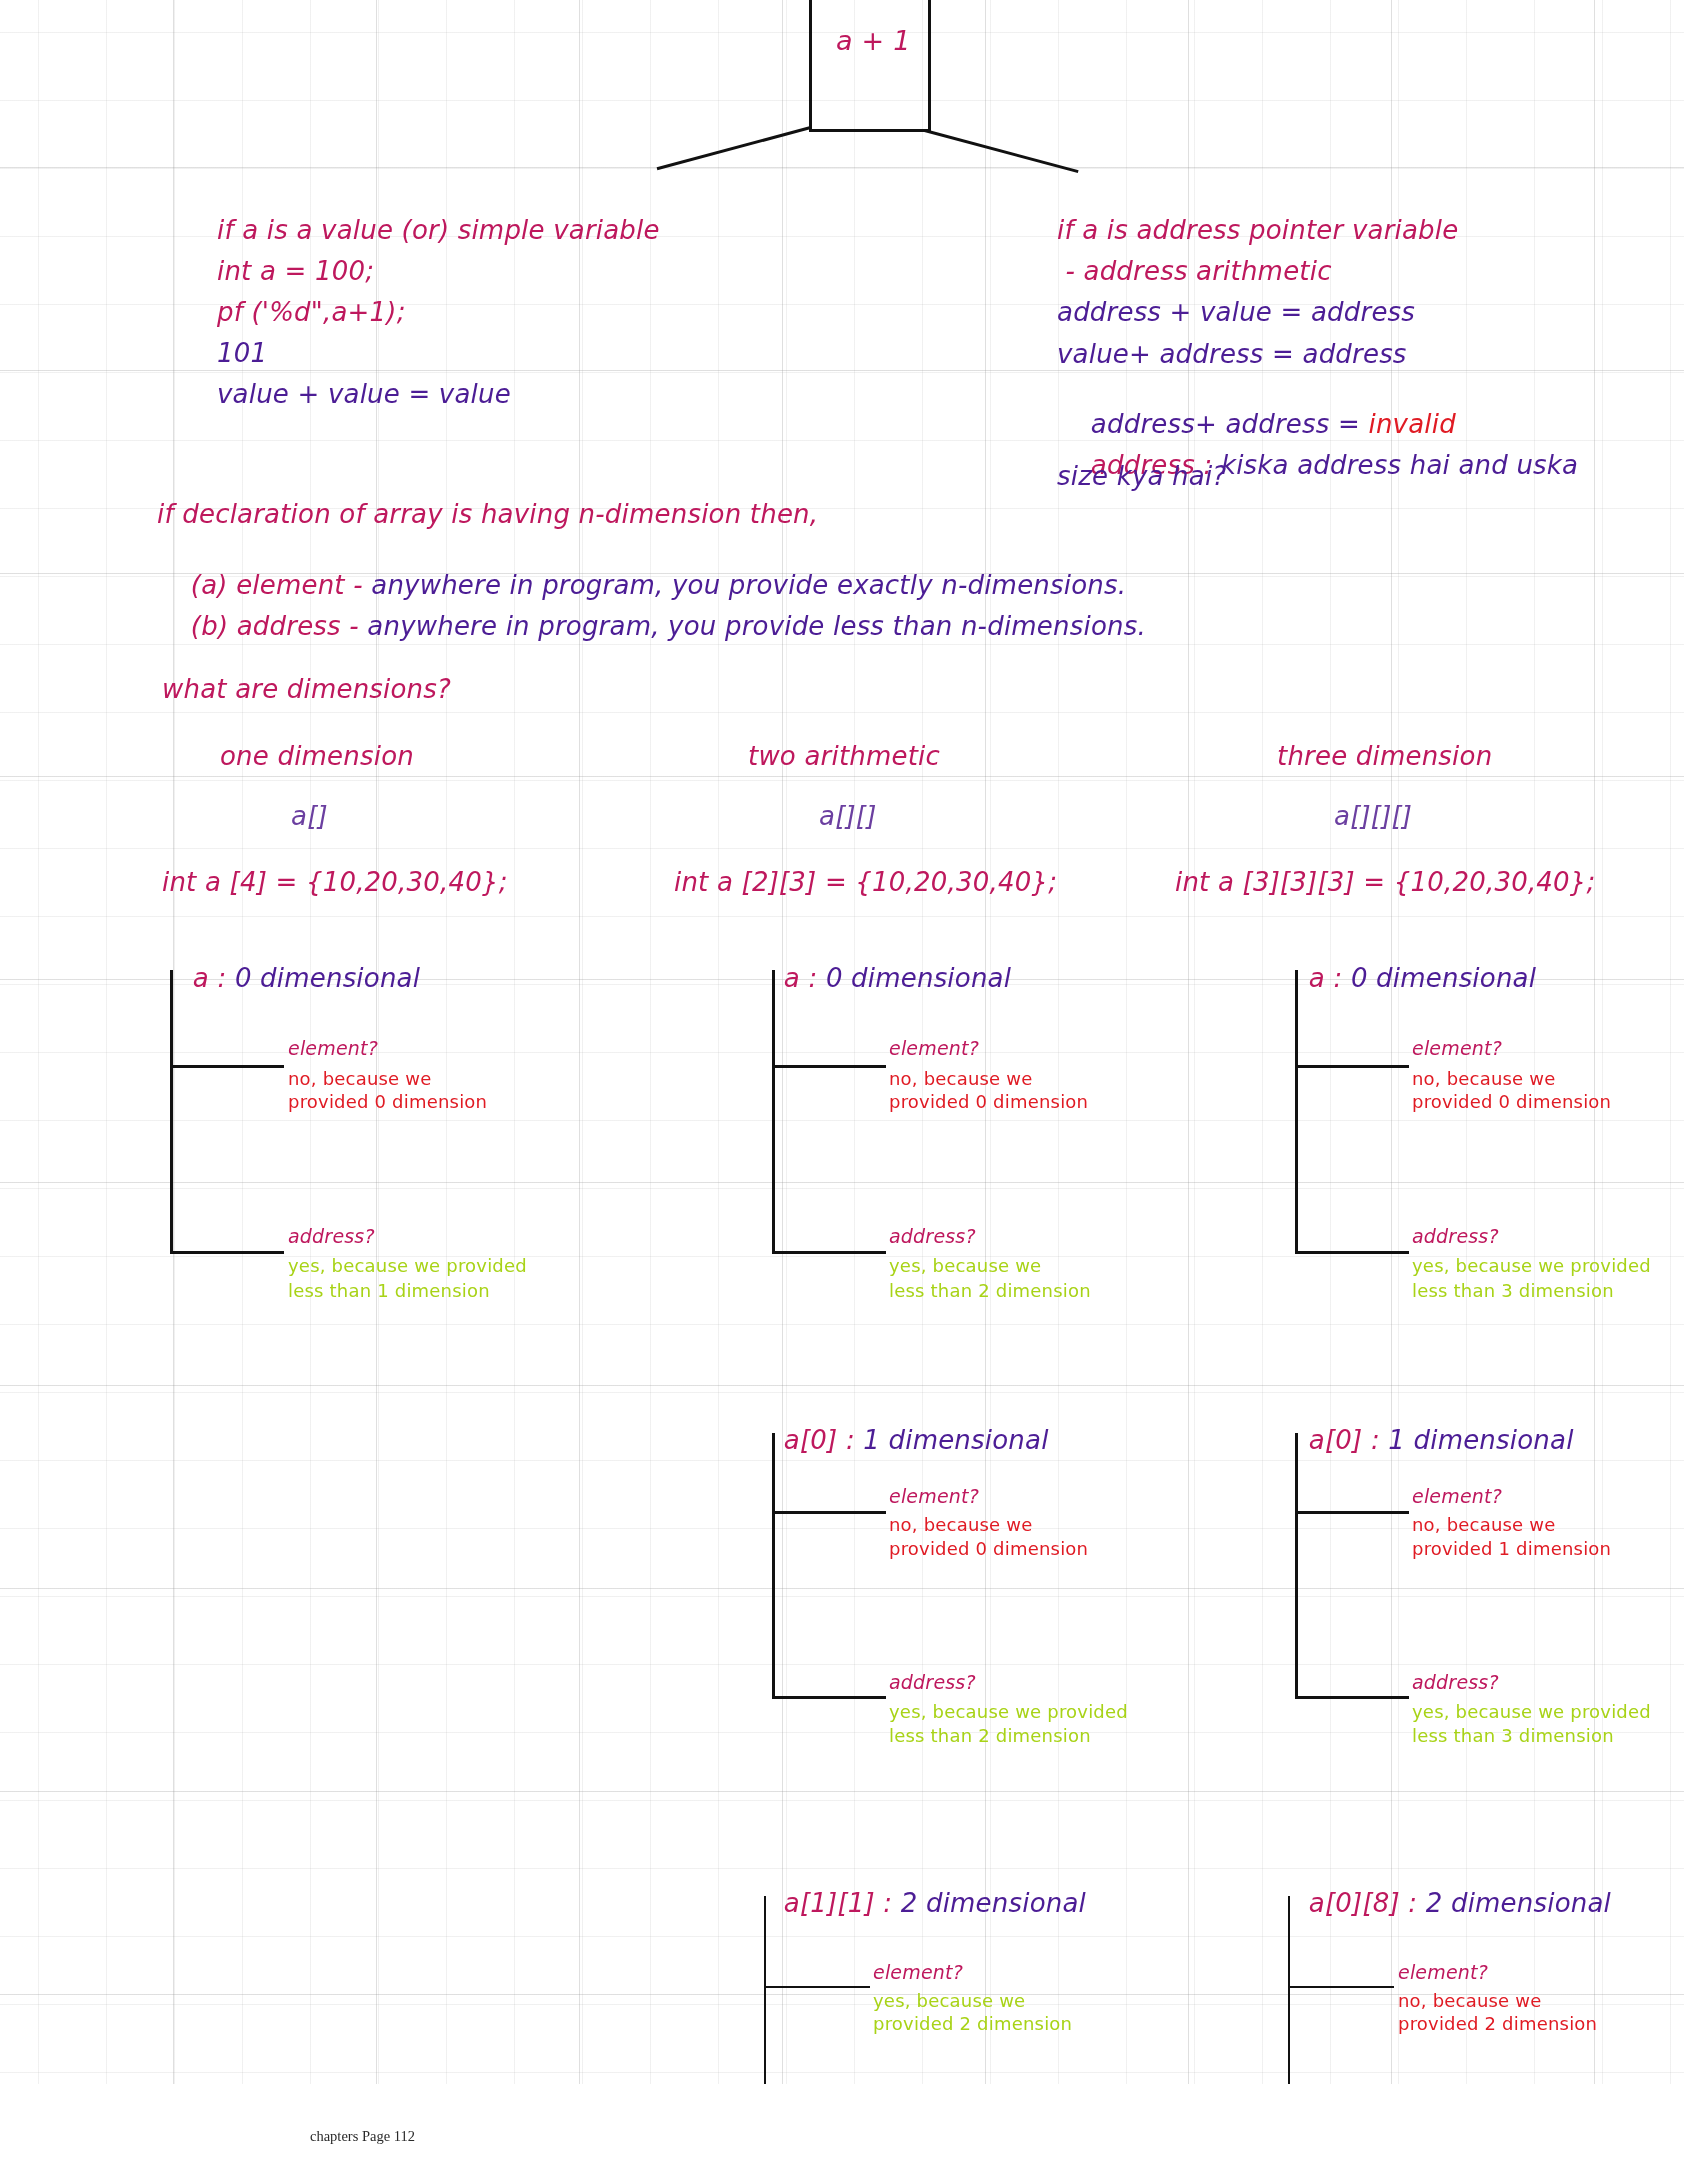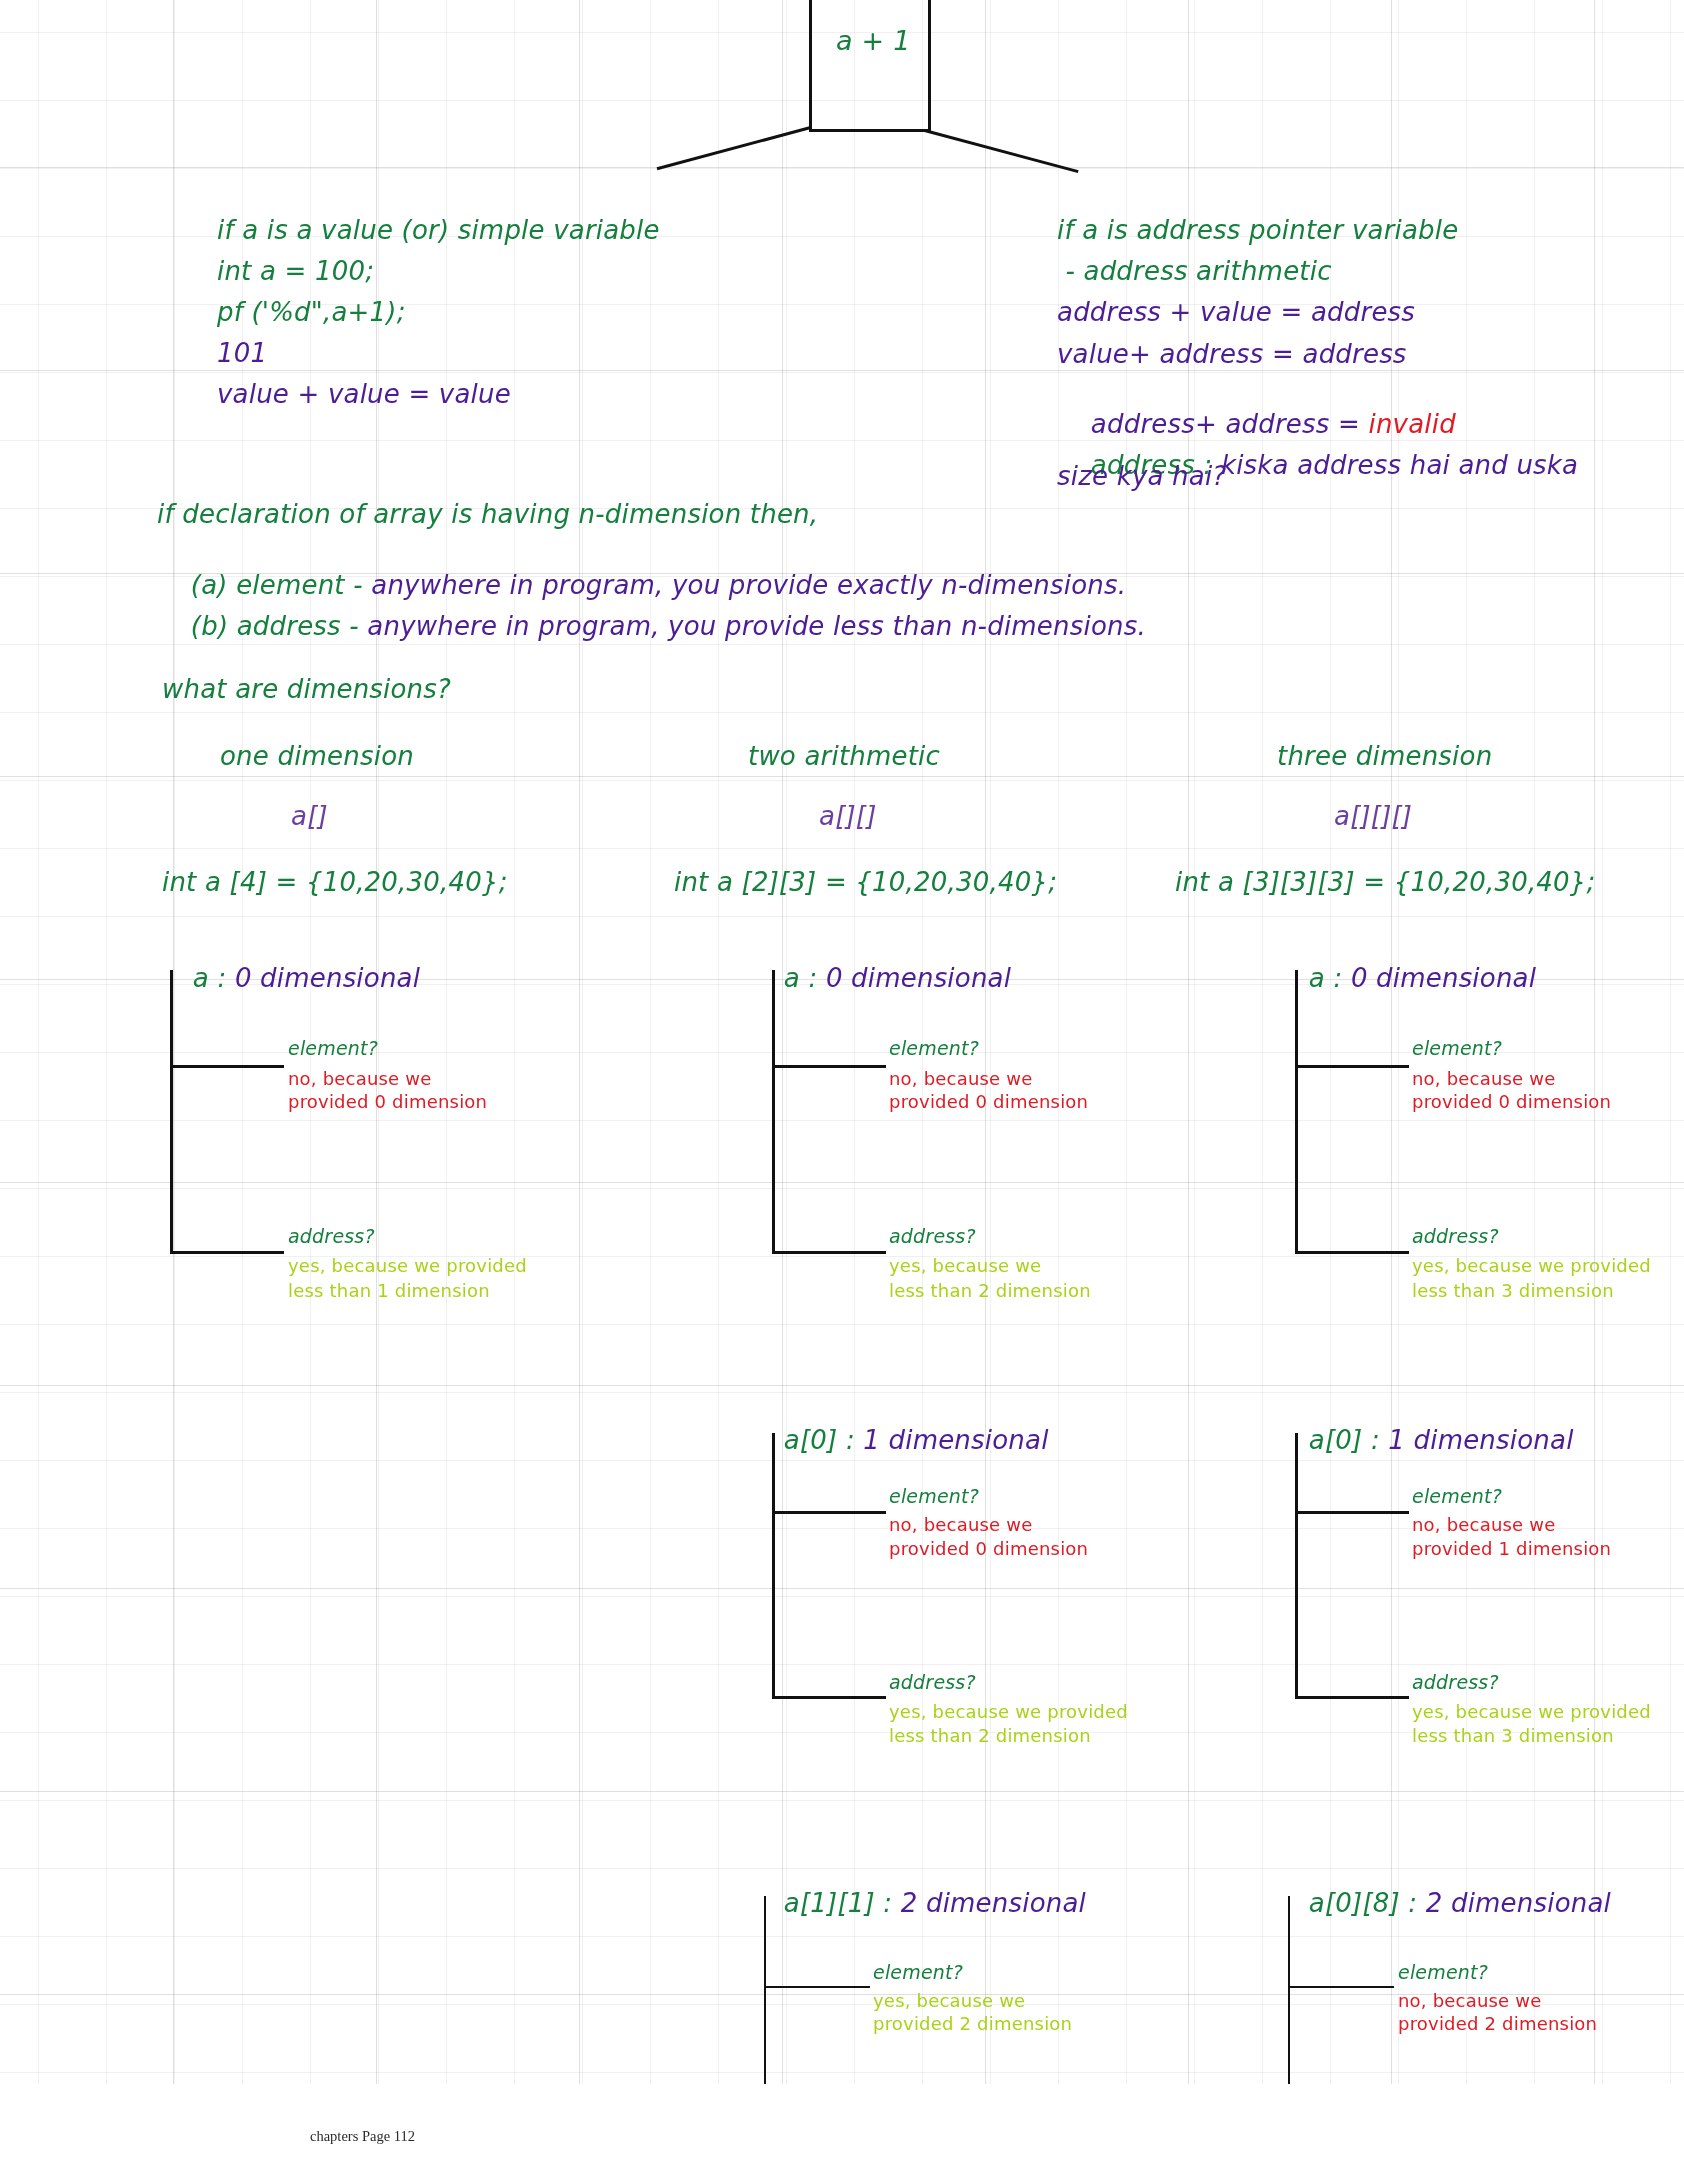--- a/index.html
+++ b/index.html
@@ -28,21 +28,21 @@
   }
   #sheet{position:absolute;left:0;top:0;width:1685px;height:2183px;}
 
   .hw{
     font-family:"DejaVu Sans", sans-serif;
     font-weight:500;
     letter-spacing:0.2px;
     white-space:pre;
     position:absolute;
   }
-  .ink-black{color:#15803d;}
+  .ink-black{color:#be185d;}
   .ink-blue{color:#4c1d95;}
   .ink-red{color:#e01b24;}
   .ink-green{color:#a8d317;}
   .ink-purple{color:#6b3fa0;}
 
   
   .s-lg{font-size:27px;font-style:italic;}
   .s-md{font-size:26px;font-style:italic;}
   .s-sm{font-size:19px;font-style:italic;}
   .s-xs{font-size:18px;}

